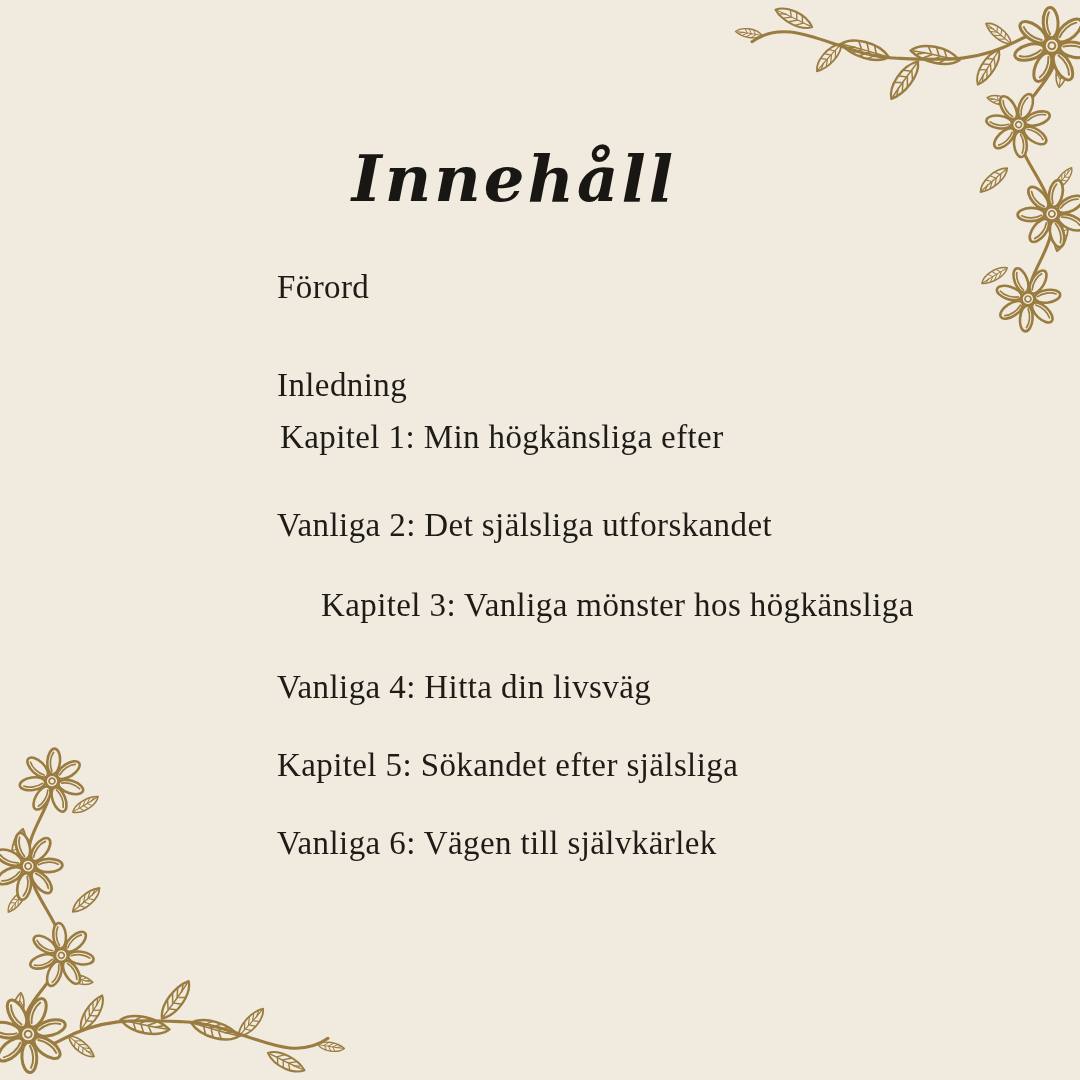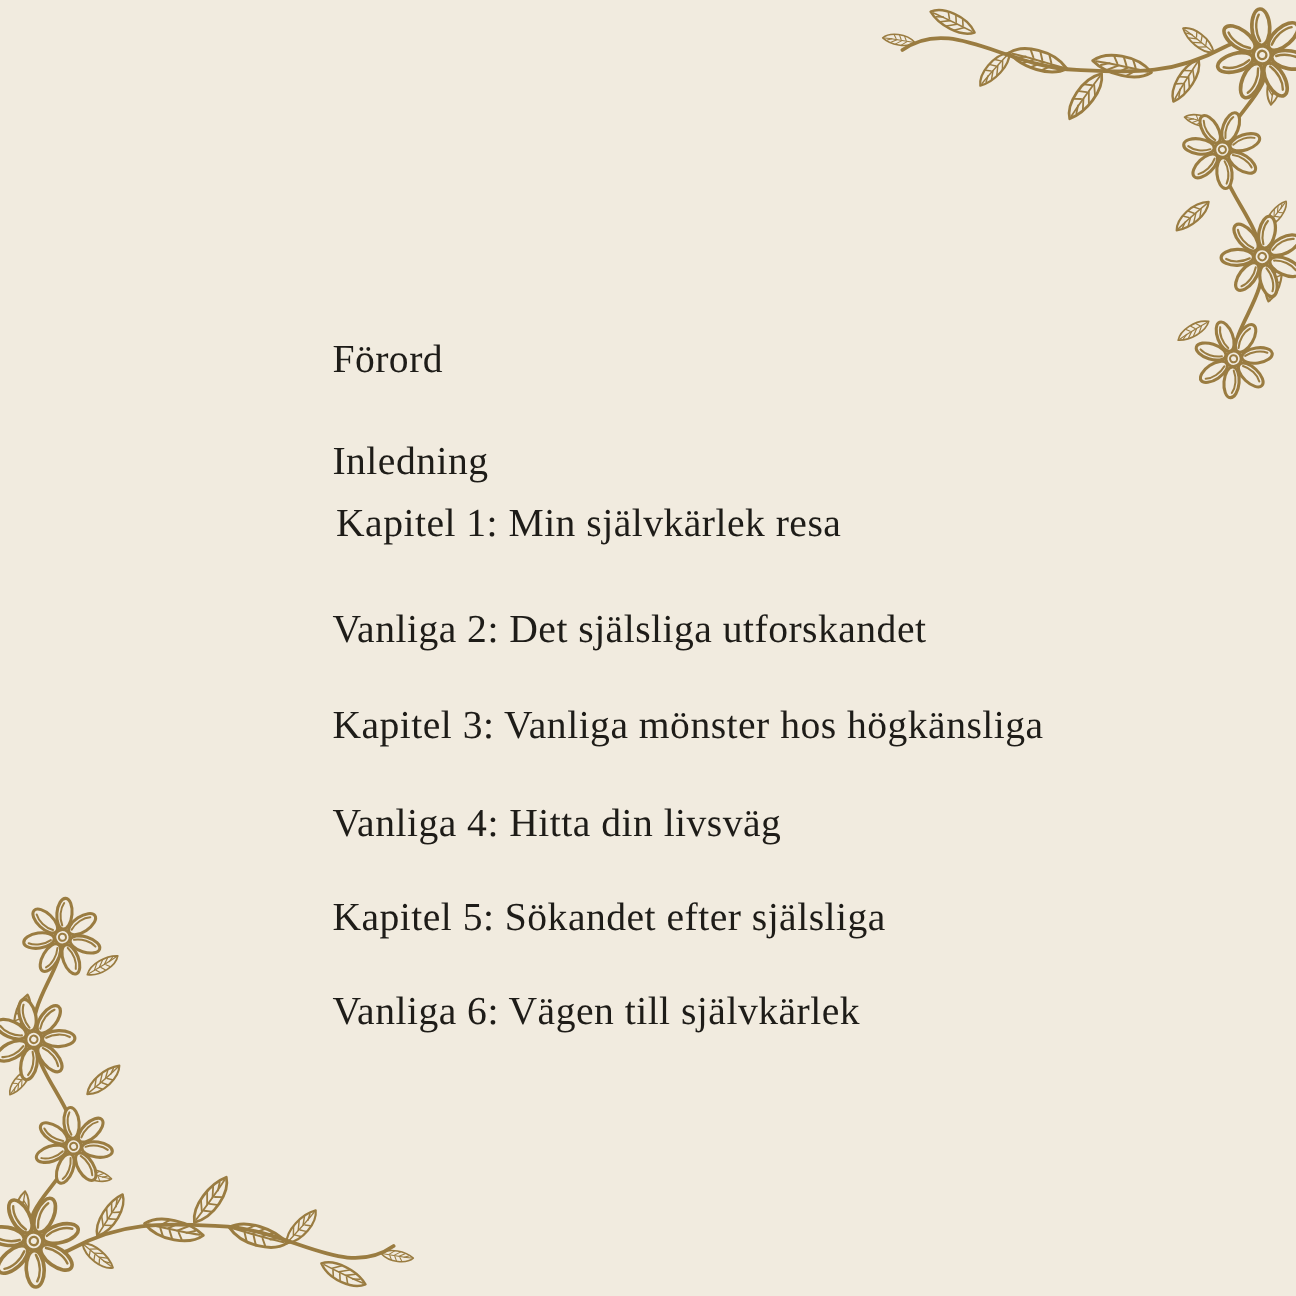--- a/index.html
+++ b/index.html
@@ -33,25 +33,25 @@
   }
   .toc li{
     position:absolute;
     left:0;
     white-space:nowrap;
     font-size:33px;
     line-height:34px;
     color:#1e1c18;
     letter-spacing:0.4px;
   }
-  .toc li:nth-child(1){top:283px;text-align:right;}
+  .toc li:nth-child(1){top:270px;text-align:right;}
   .toc li:nth-child(2){top:368px;}
   .toc li:nth-child(3){top:420px;left:3px;}
   .toc li:nth-child(4){top:508px;}
-  .toc li:nth-child(5){top:588px;}
+  .toc li:nth-child(5){top:588px;margin-left:44px;}
   .toc li:nth-child(6){top:670px;}
   .toc li:nth-child(7){top:748px;}
   .toc li:nth-child(8){top:826px;}
 
   .orn{position:absolute;width:332px;height:332px;}
   .orn svg{overflow:visible;display:block;width:100%;height:100%;}
   .orn-tr{top:-4px;right:-4px;}
   .orn-bl{left:-4px;bottom:-4px;transform:rotate(180deg);}
 
   .lf{stroke-width:2.6px;}
@@ -145,25 +145,26 @@
         <use href="#leaf" transform="translate(294 246) rotate(300) scale(0.66)"></use>
         <use href="#leaf" transform="translate(246 262) rotate(165) scale(0.55)"></use>
         <use href="#flower" transform="translate(289 48) rotate(10) scale(1.12)"></use>
         <use href="#flower" transform="translate(257 124) rotate(-18) scale(0.95)"></use>
         <use href="#flower" transform="translate(289 210) rotate(24) scale(1.0)"></use>
         <use href="#flower" transform="translate(266 292) rotate(-8) scale(0.95)"></use>
       </g>
     </svg>
   </div>
 
+  <h1 class="title">Innehåll</h1>
 
   <ul class="toc">
     <li>Förord</li>
     <li>Inledning</li>
-    <li>Kapitel 1: Min självkärlek resa</li>
+    <li>Kapitel 1: Min högkänsliga efter</li>
     <li>Vanliga 2: Det själsliga utforskandet</li>
     <li>Kapitel 3: Vanliga mönster hos högkänsliga</li>
     <li>Vanliga 4: Hitta din livsväg</li>
     <li>Kapitel 5: Sökandet efter själsliga</li>
     <li>Vanliga 6: Vägen till självkärlek</li>
   </ul>
 
 </div>
 
 </body></html>

